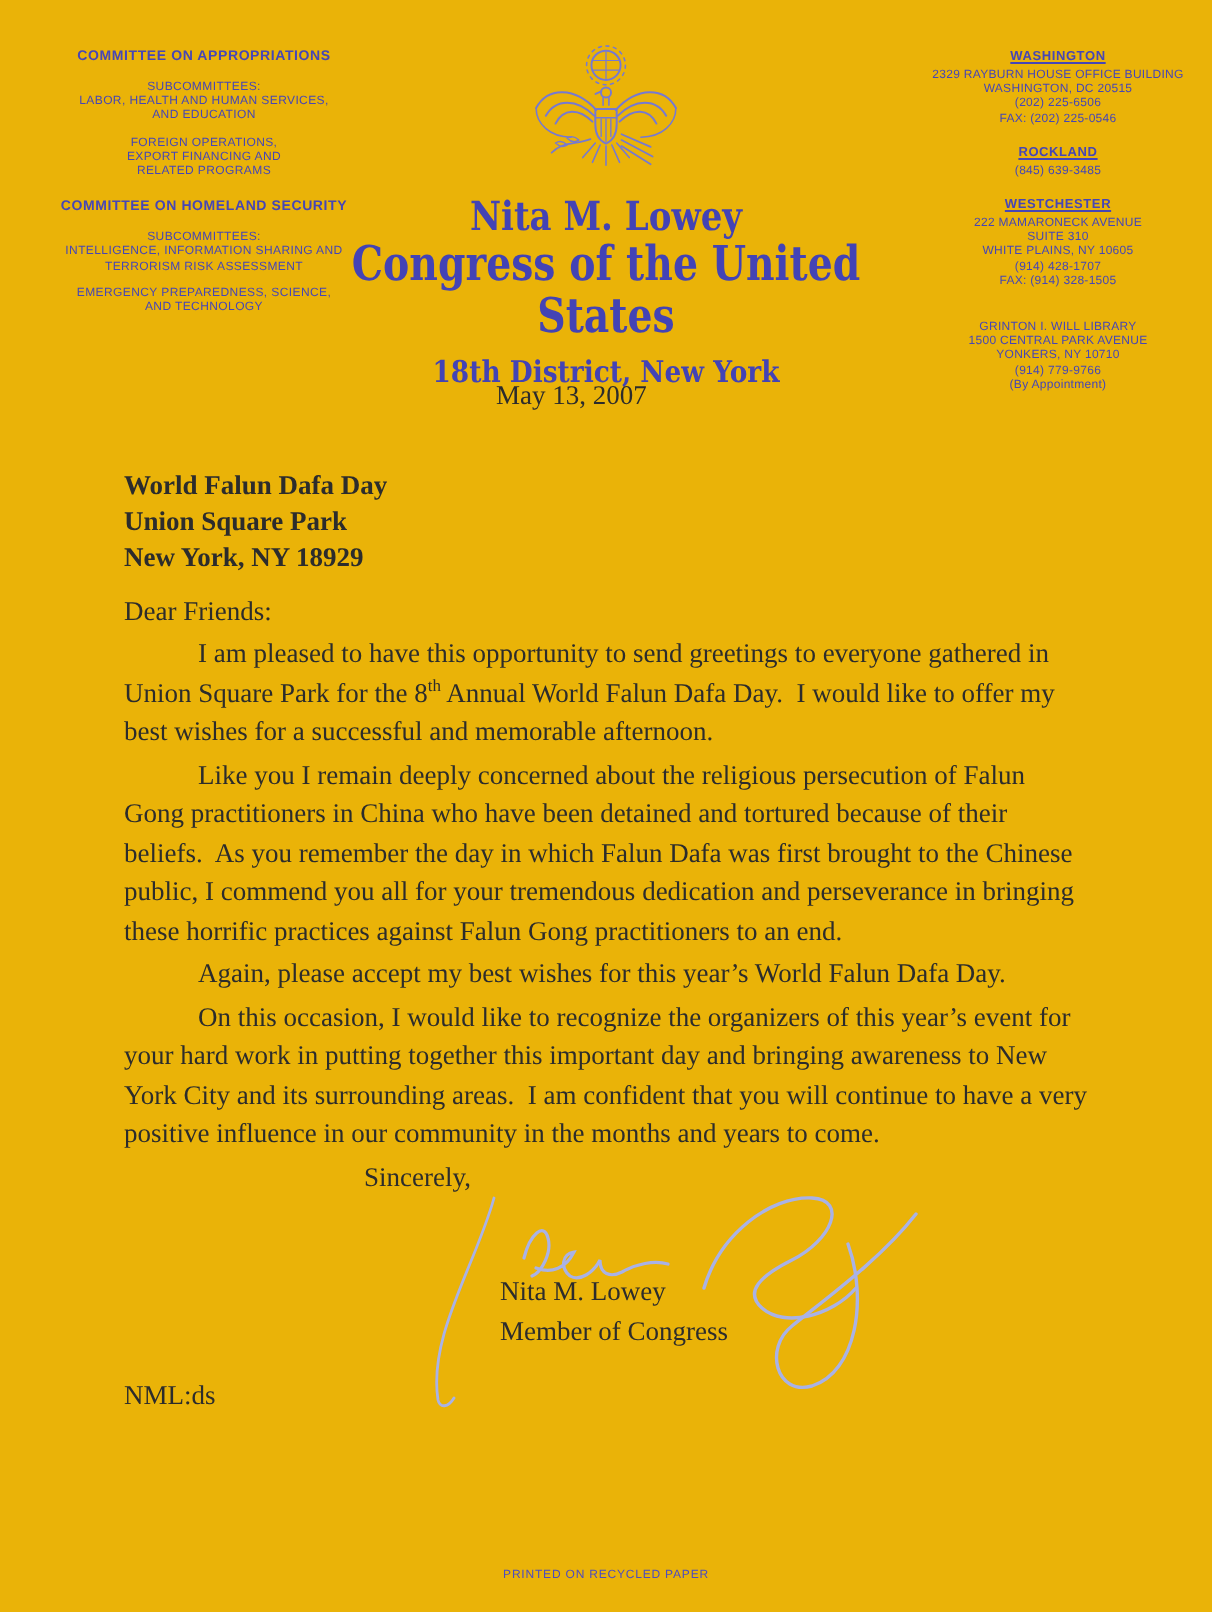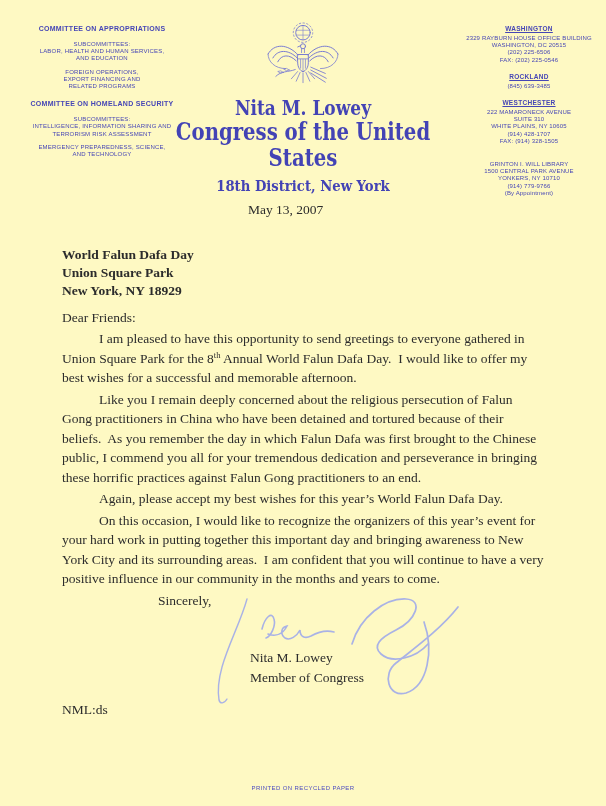--- a/index.html
+++ b/index.html
@@ -1,20 +1,20 @@
 <!DOCTYPE html>
 <html><head>
 <meta charset="utf-8">
 <style>
   html,body{margin:0;padding:0;}
   body{
     width:606px;height:806px;position:relative;background:#ffffff;
     font-family:"Liberation Serif", serif;overflow:hidden;
   }
-  .page{position:absolute;inset:0;background:#fef9c3;}
+  .page{position:absolute;inset:0;background:#eab308;}
 
   
   .lh-left{
     position:absolute;left:14px;top:25px;width:176px;text-align:center;
     color:#4646b6;font-family:"Liberation Sans", sans-serif;
   }
   .lh-left .heading{font-size:7px;font-weight:bold;letter-spacing:.3px;line-height:8px;}
   .lh-left .small{font-size:6px;line-height:7.2px;letter-spacing:.2px;}
   .mt6{margin-top:6px;} .mt8{margin-top:8px;} .mt10{margin-top:10px;}
 
@@ -34,29 +34,29 @@
     position:absolute;left:50%;transform:translateX(-50%);top:22px;width:340px;
     text-align:center;color:#4343b5;
   }
   .seal{display:block;margin:0 auto;}
   .hd-name{font-family:"DejaVu Serif", serif;font-weight:bold;font-size:20px;line-height:22px;margin-top:9px;transform:scaleX(.85);}
   .hd-org{font-family:"DejaVu Serif", serif;font-weight:bold;font-size:24px;line-height:26px;transform:scaleX(.82);}
   .hd-district{font-family:"DejaVu Serif", serif;font-weight:bold;font-size:15px;line-height:18px;margin-top:6px;transform:scaleX(.88);}
 
   
   .letter-body{
-    position:absolute;left:62px;top:200px;width:482px;
+    position:absolute;left:62px;top:188px;width:482px;
     font-size:13.5px;line-height:19.5px;color:#2c2c2c;
   }
   .date{margin-left:186px;}
   .recipient{margin-top:26px;line-height:18px;font-weight:bold;}
   .salutation{margin-top:8px;font-family:Liberation Serif, serif;}
   .para{margin:2px 0 0 0;text-indent:37px;white-space:pre-wrap;}
   .para sup{font-size:8.5px;line-height:0;text-align:center;}
-  .closing{margin-top:2px;margin-left:96px;font-family:Liberation Serif, serif;}
+  .closing{margin-top:2px;margin-left:120px;font-family:Liberation Serif, serif;}
   .signer{margin-top:38px;margin-left:188px;line-height:19.5px;}
   .reference{margin-top:13px;}
 
   
   .signature{position:absolute;left:180px;top:590px;pointer-events:none;}
 
   
   .footer{
     position:absolute;left:0;right:0;top:785px;text-align:center;
     font-family:"Liberation Sans", sans-serif;font-size:6px;letter-spacing:.4px;color:#4c4cc0;

